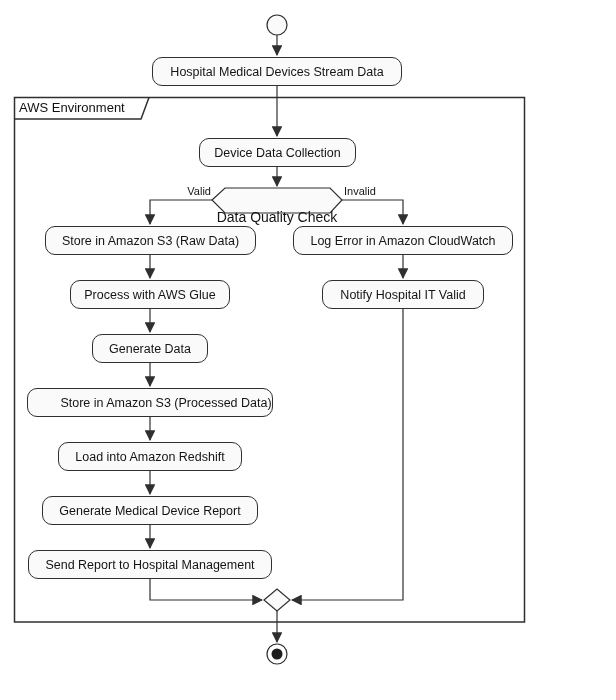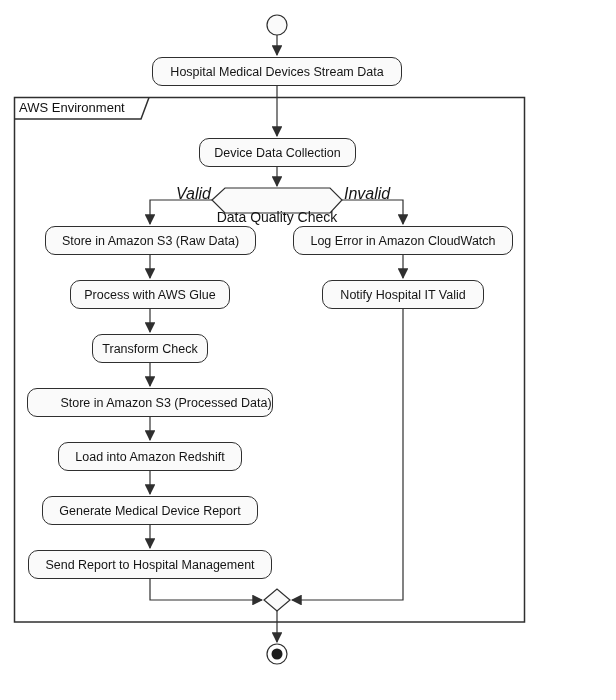--- a/index.html
+++ b/index.html
@@ -40,21 +40,21 @@
     position:absolute; left:19px; top:100px;
     font-size:13px; color:#111;
   }
   .hex-label {
     position:absolute; left:212px; top:204px; width:130px; height:25px;
     display:flex; align-items:center; justify-content:center;
     font-size:14px; color:#141414; white-space:nowrap;
   }
   .edge-label {
     position:absolute;
-    font-size:16px; color:#141414; white-space:nowrap;font-style:italic;
+    font-size:11px; color:#141414; white-space:nowrap;
   }
   .lbl-valid   { left:170px; top:185px; width:41px; text-align:right; }
   .lbl-invalid { left:344px; top:185px; }
 
   svg .edge {
     stroke:#2f2f2f; stroke-width:1.2; fill:none;
     marker-end:url(#arrowhead);
   }
   svg .shape  { fill:#fafafa; stroke:#2f2f2f; stroke-width:1.2; }
   svg .frame  { fill:none; stroke:#2f2f2f; stroke-width:1.5; }
@@ -101,21 +101,21 @@
   </svg>
 
   <div class="frame-label">AWS Environment</div>
 
   <div class="activity n-collect">Device Data Collection</div>
   <div class="activity n-stream">Hospital Medical Devices Stream Data</div>
   <div class="activity n-s3raw">Store in Amazon S3 (Raw Data)</div>
   <div class="activity n-logerror">Log Error in Amazon CloudWatch</div>
   <div class="activity n-glue">Process with AWS Glue</div>
   <div class="activity n-notify">Notify Hospital IT Valid</div>
-  <div class="activity n-transform">Transform Check</div>
+  <div class="activity n-transform">Generate Data</div>
   <div class="activity n-s3proc">Store in Amazon S3 (Processed Data)</div>
   <div class="activity n-redshift">Load into Amazon Redshift</div>
   <div class="activity n-report">Generate Medical Device Report</div>
   <div class="activity n-send">Send Report to Hospital Management</div>
 
   <div class="hex-label">Data Quality Check</div>
 
   <div class="edge-label lbl-valid">Valid</div>
   <div class="edge-label lbl-invalid">Invalid</div>
 

